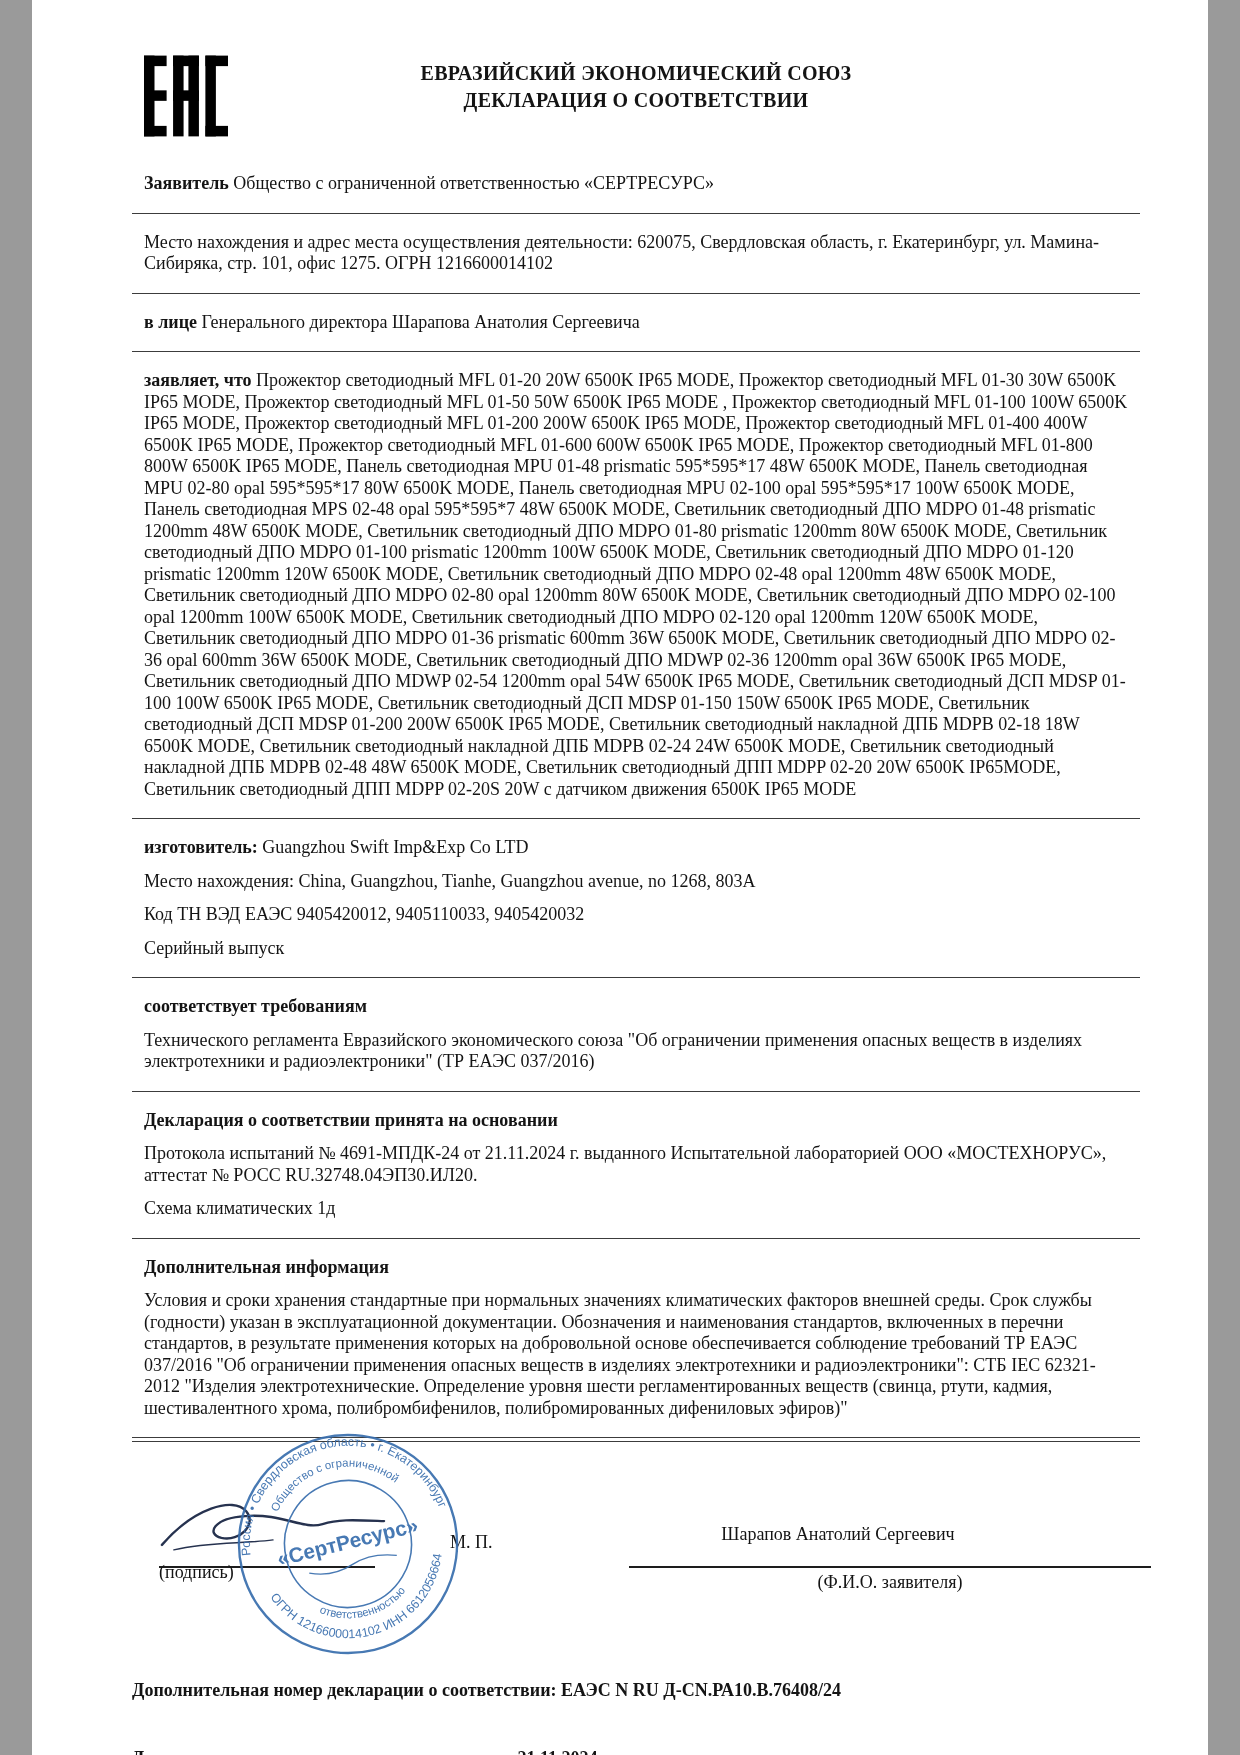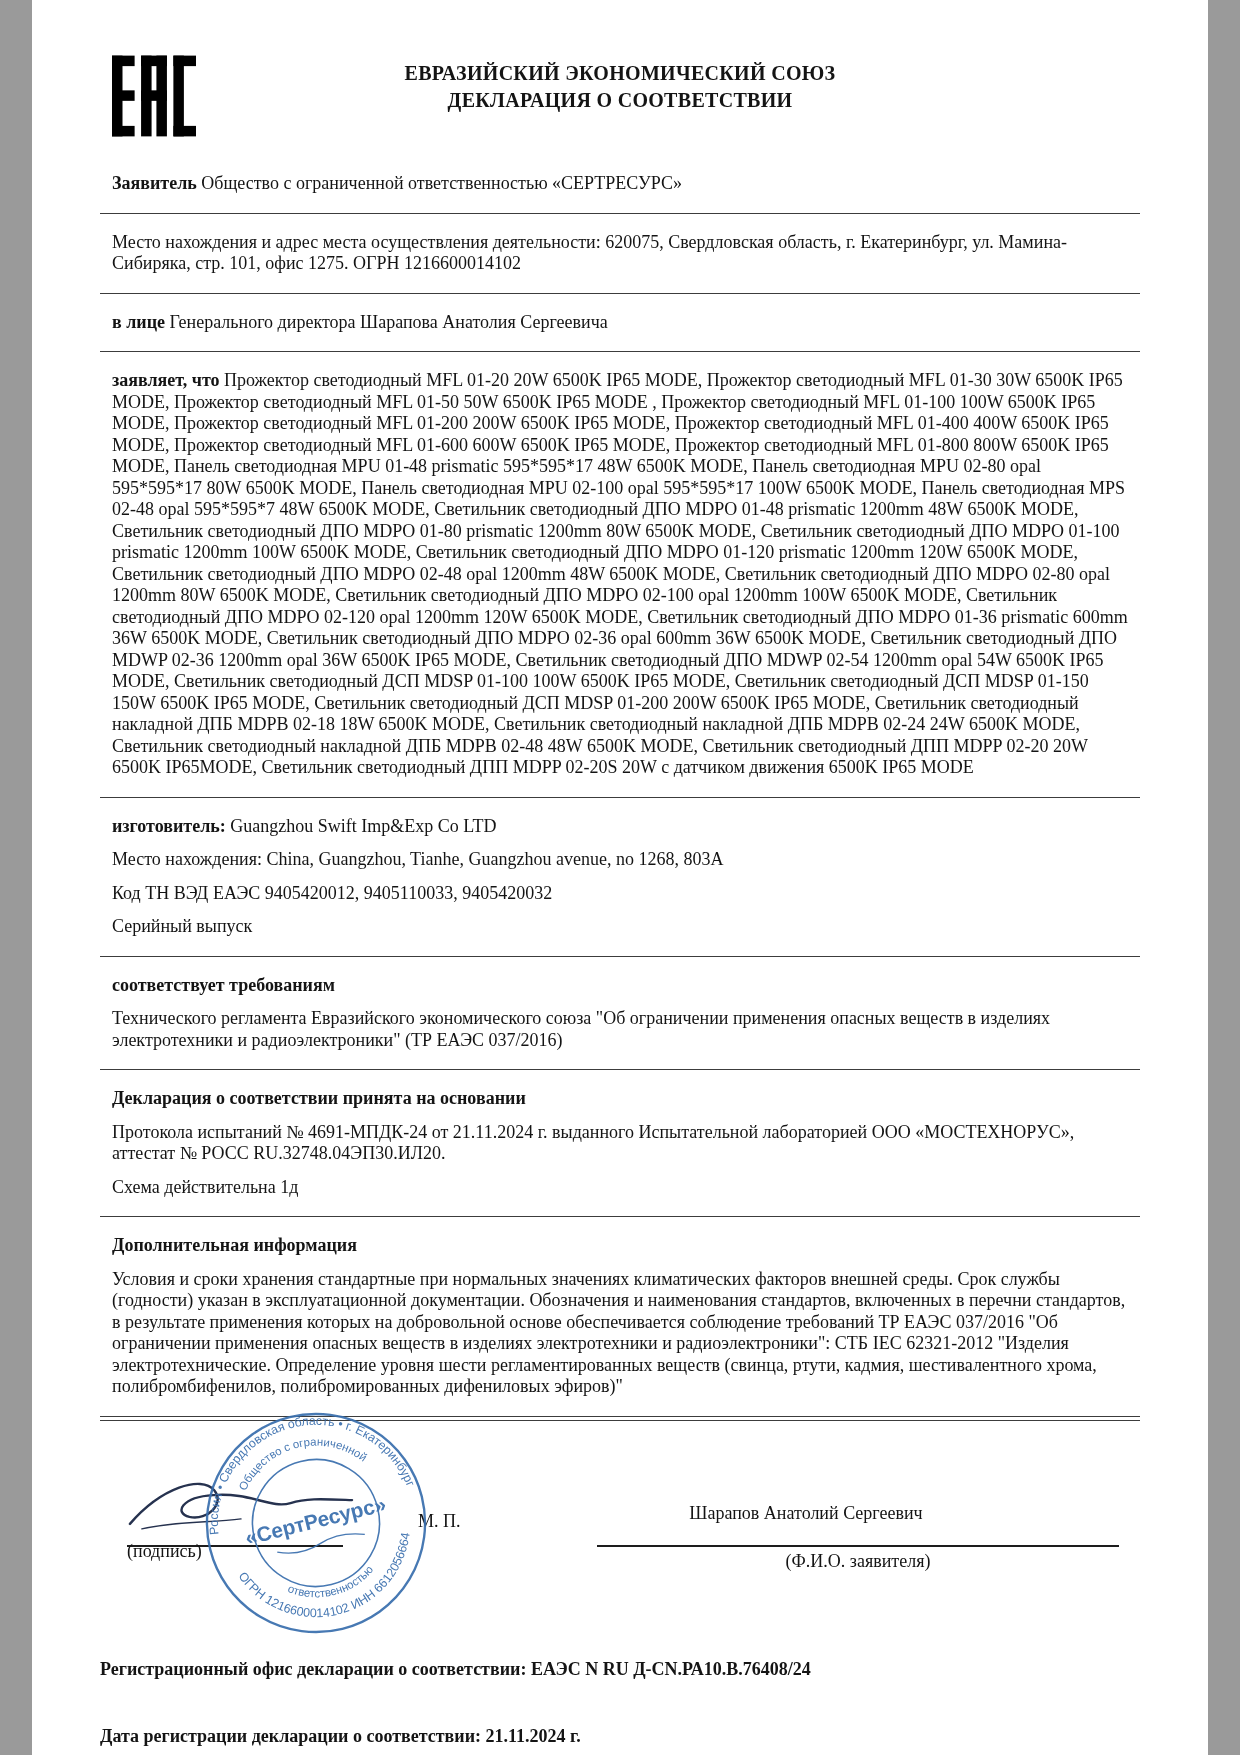--- a/index.html
+++ b/index.html
@@ -2,21 +2,21 @@
 <html><head>
 <meta charset="utf-8">
 <style>
   * { box-sizing: border-box; }
   html, body { margin: 0; padding: 0; background: #9a9a9a; }
   .page {
     width: 1176px; height: 1755px; margin: 0 auto; background: #ffffff;
     position: relative; overflow: hidden;
     font-family: "Liberation Serif", "DejaVu Serif", serif;
     font-size: 18px; line-height: 21.5px; color: #141414;
-    padding: 46px 68px 40px 68px;
+    padding: 46px 68px 40px 100px;
   }
   .header { position: relative; min-height: 104px; margin-bottom: 8px; }
   .eac-logo { position: absolute; left: 12px; top: 2px; width: 84px; height: 96px; }
   .titles { text-align: center; padding-top: 14px; }
   .title-line { font-weight: 700; font-size: 20px; line-height: 27px; letter-spacing: 0.3px; }
   .rule { border: 0; border-top: 1.6px solid #3c3c3c; margin: 3px 0; }
   .sec { padding: 3px 0; }
   .sec p { margin: 12px; }
   b { font-weight: 700; }
   .footer-line { font-weight: 700; margin: 0; }
@@ -90,21 +90,21 @@
 
   <div class="sec">
     <p><b>соответствует требованиям</b></p>
     <p>Технического регламента Евразийского экономического союза "Об ограничении применения опасных веществ в изделиях электротехники и радиоэлектроники" (ТР ЕАЭС 037/2016)</p>
   </div>
   <hr class="rule">
 
   <div class="sec">
     <p><b>Декларация о соответствии принята на основании</b></p>
     <p>Протокола испытаний № 4691-МПДК-24 от 21.11.2024 г. выданного Испытательной лабораторией ООО «МОСТЕХНОРУС», аттестат № РОСС RU.32748.04ЭП30.ИЛ20.</p>
-    <p>Схема действительна 1д</p>
+    <p>Схема климатических 1д</p>
   </div>
   <hr class="rule">
 
   <div class="sec">
     <p><b>Дополнительная информация</b></p>
     <p>Условия и сроки хранения стандартные при нормальных значениях климатических факторов внешней среды. Срок службы (годности) указан в эксплуатационной документации. Обозначения и наименования стандартов, включенных в перечни стандартов, в результате применения которых на добровольной основе обеспечивается соблюдение требований ТР ЕАЭС 037/2016 "Об ограничении применения опасных веществ в изделиях электротехники и радиоэлектроники": СТБ IEC 62321-2012 "Изделия электротехнические. Определение уровня шести регламентированных веществ (свинца, ртути, кадмия, шестивалентного хрома, полибромбифенилов, полибромированных дифениловых эфиров)"</p>
   </div>
   <hr class="rule">
 
   <hr class="rule">
@@ -137,16 +137,16 @@
         <text font-size="12.5"><textPath href="#arc-ot" startOffset="50%" text-anchor="middle">Россия • Свердловская область • г. Екатеринбург</textPath></text>
         <text font-size="12.5"><textPath href="#arc-ob" startOffset="50%" text-anchor="middle">ОГРН 1216600014102 ИНН 6612056664</textPath></text>
         <text font-size="11.5"><textPath href="#arc-it" startOffset="50%" text-anchor="middle">Общество с ограниченной</textPath></text>
         <text font-size="11.5"><textPath href="#arc-ib" startOffset="50%" text-anchor="middle">ответственностью</textPath></text>
         <text x="115" y="120" font-size="21" font-weight="bold" text-anchor="middle">«СертРесурс»</text>
         <path d="M70,134 q 22,10 45,2 q 20,-7 45,2" stroke="#3a6fae" stroke-width="1.4" fill="none"></path>
       </g>
     </svg>
   </div>
 
-  <p class="footer-line f1"><b>Регистрационный офис декларации о соответствии:</b> <b>ЕАЭС N RU Д-CN.РА10.В.76408/24</b></p>
+  <p class="footer-line f1"><b>Дополнительная номер декларации о соответствии:</b> <b>ЕАЭС N RU Д-CN.РА10.В.76408/24</b></p>
   <p class="footer-line f2"><b>Дата регистрации декларации о соответствии:</b> <b>21.11.2024 г.</b></p>
 
 </div>
 
 </body></html>

